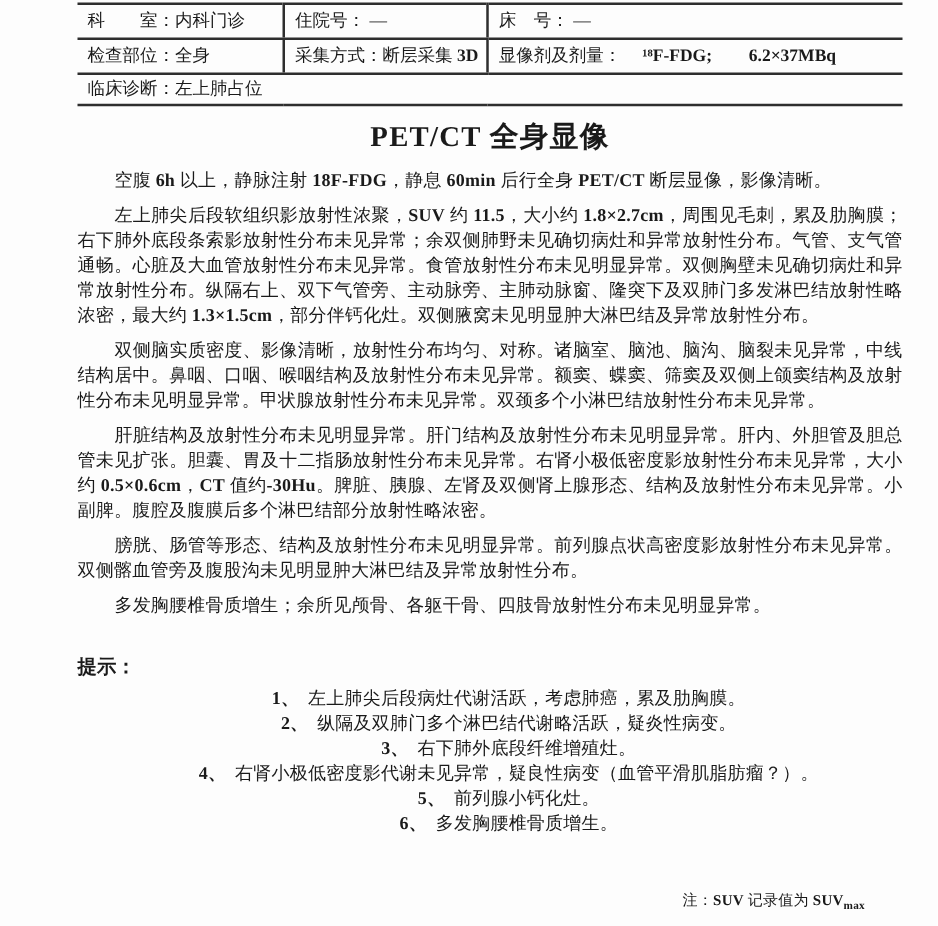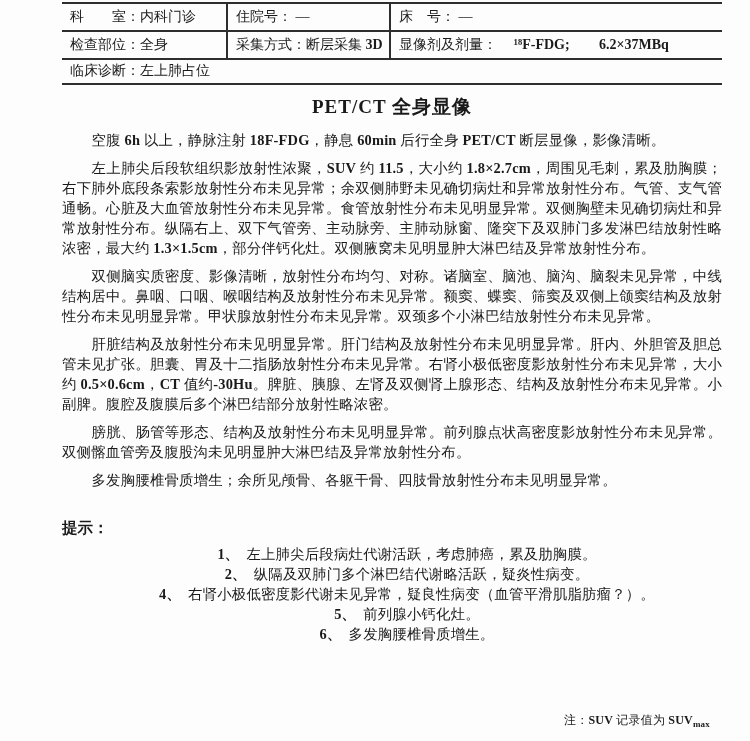--- a/index.html
+++ b/index.html
@@ -38,21 +38,21 @@
     overflow: hidden;
   }
   table.hdr td.vline { border-left: 2px solid var(--line); }
   table.hdr tr.diag td { height: 21px; padding-top: 2px; padding-bottom: 3px; }
   .col1 { width: 165px; }
   .col2 { width: 163px; }
   .col3 { width: 332px; }
   
   h1.title {
     margin: 9px 0 0;
-    font-size: 19px;
+    font-size: 23px;
     font-weight: 700;
     text-align: center;
     letter-spacing: 1px;
   }
   .sec {
     margin-top: 13px;
     font-size: 15.5px;
     font-weight: 700;
   }
   p.para {
@@ -73,21 +73,21 @@
   .tips ol { list-style: none; margin: 5px 0 0; padding: 0 0 0 30px; text-align: center; }
   .tips li {
     font-size: 14.4px;
     line-height: 20px;
     letter-spacing: 0.2px;
   }
   .tips .num { font-weight: 700; margin-right: 7px; }
   
   .footnote {
     position: absolute;
-    right: 40px;
+    right: 58px;
     bottom: 12px;
     font-size: 12px;
     letter-spacing: 0.2px;
   }
   .footnote sub { font-size: 9px; font-weight: 700; }
 </style>
 </head>
 <body>
 
 <div class="page">
@@ -123,20 +123,21 @@
   <p class="para"><span>双侧脑实质密度、影像清晰，放射性分布均匀、对称。诸脑室、脑池、脑沟、脑裂未见异常，中线结构居中。鼻咽、口咽、喉咽结构及放射性分布未见异常。额窦、蝶窦、筛窦及双侧上颌窦结构及放射性分布未见明显异常。甲状腺放射性分布未见异常。双颈多个小淋巴结放射性分布未见异常。</span></p>
   <p class="para"><span>肝脏结构及放射性分布未见明显异常。肝门结构及放射性分布未见明显异常。肝内、外胆管及胆总管未见扩张。胆囊、胃及十二指肠放射性分布未见异常。右肾小极低密度影放射性分布未见异常，大小约 </span><span class="b">0.5×0.6cm</span><span>，</span><span class="b">CT</span><span> 值约</span><span class="b">-30Hu</span><span>。脾脏、胰腺、左肾及双侧肾上腺形态、结构及放射性分布未见异常。小副脾。腹腔及腹膜后多个淋巴结部分放射性略浓密。</span></p>
   <p class="para"><span>膀胱、肠管等形态、结构及放射性分布未见明显异常。前列腺点状高密度影放射性分布未见异常。双侧髂血管旁及腹股沟未见明显肿大淋巴结及异常放射性分布。</span></p>
   <p class="para"><span>多发胸腰椎骨质增生；余所见颅骨、各躯干骨、四肢骨放射性分布未见明显异常。</span></p>
 
   <div class="tips">
     <div class="sec">提示：</div>
     <ol>
       <li><span class="num">1、</span><span>左上肺尖后段病灶代谢活跃，考虑肺癌，累及肋胸膜。</span></li>
       <li><span class="num">2、</span><span>纵隔及双肺门多个淋巴结代谢略活跃，疑炎性病变。</span></li>
+      <li><span class="num">3、</span><span>右下肺外底段纤维增殖灶。</span></li>
       <li><span class="num">4、</span><span>右肾小极低密度影代谢未见异常，疑良性病变（血管平滑肌脂肪瘤？）。</span></li>
       <li><span class="num">5、</span><span>前列腺小钙化灶。</span></li>
       <li><span class="num">6、</span><span>多发胸腰椎骨质增生。</span></li>
     </ol>
   </div>
 
   <div class="footnote"><span>注：</span><span class="b">SUV</span><span> 记录值为 </span><span class="b">SUV</span><sub class="b">max</sub></div>
 
 </div>
 

